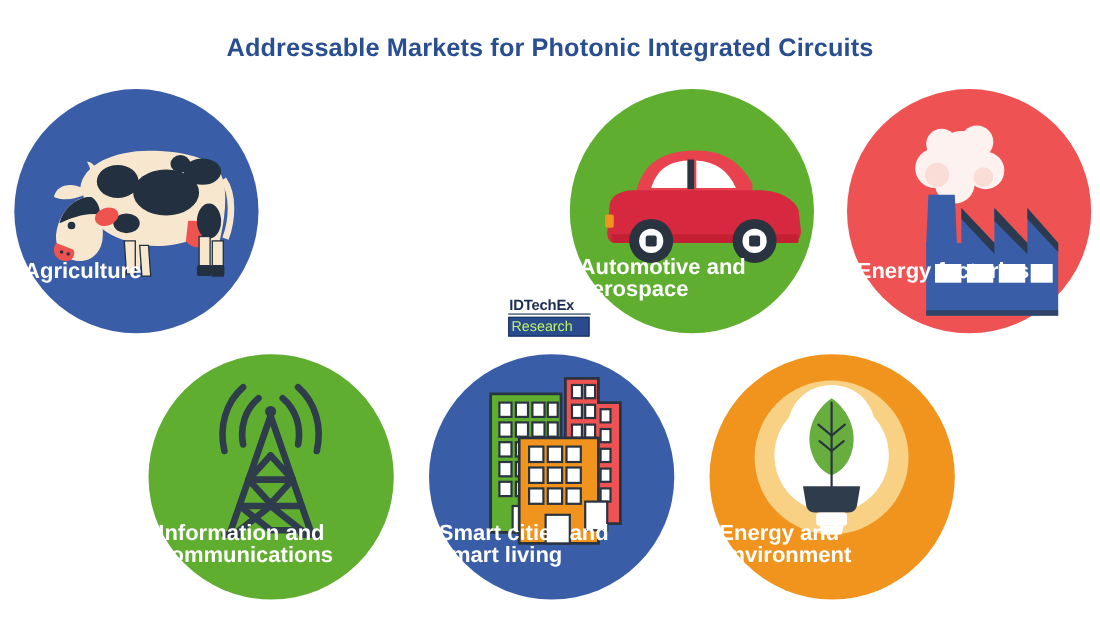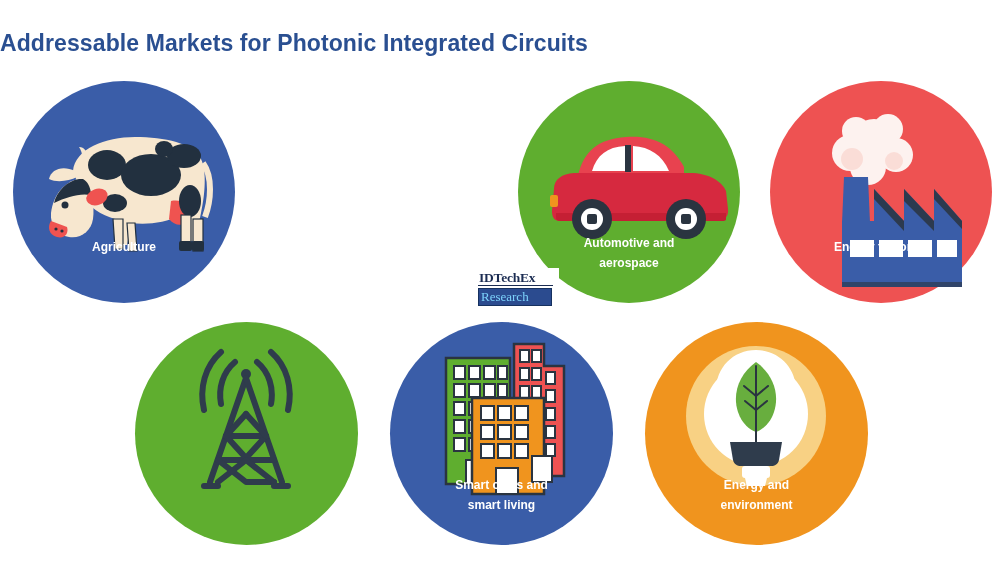--- a/index.html
+++ b/index.html
@@ -23,21 +23,21 @@
     height: 562px;
     background: #ffffff;
   }
 
   
   .title {
     position: absolute;
     left: 0;
     top: 30px;
     width: 1000px;
-    text-align: left;
+    text-align: center;
     font-size: 23px;
     font-weight: bold;
     color: #2a4f91;
     letter-spacing: 0.1px;
   }
 
   
   .circle {
     position: absolute;
     border-radius: 50%;
@@ -50,56 +50,54 @@
     width: 100%;
     height: 100%;
     pointer-events: none;
   }
   .icon-wrap svg { display: block; width: 100%; height: 100%; }
 
   .circle-label {
     position: absolute;
     left: 4%;
     width: 92%;
-    text-align: center;
     color: #ffffff;
     font-weight: bold;
-    font-size: 12px;
+    font-size: 20px;
     line-height: 20px;
     white-space: pre-line;
   }
   .label-1line { bottom: 46px; }
   .label-2line { bottom: 30px; }
 
   
   .logo {
     position: absolute;
-    left: 477px;
+    left: 461px;
     top: 268px;
     width: 80px;
     z-index: 20;
     background: #ffffff;
     padding: 2px 1px 2px 1px;
-    font-family: Liberation Serif, serif;
   }
   .logo-word {
     font-size: 13.5px;
     font-weight: bold;
     color: #1b2c52;
     letter-spacing: -0.2px;
     line-height: 15px;
     padding-left: 1px;
     border-bottom: 1.5px solid #1b2c52;
     width: 74px;
   }
   .logo-bar {
     margin-top: 2px;
     width: 74px;
     background: #2b4b8f;
-    color: #7dd3fc;
+    color: #bef264;
     font-size: 13px;
     font-weight: normal;
     line-height: 16px;
     padding-left: 2px;
     box-sizing: border-box;
     border: 1px solid #16315f;
   }
 </style>
 </head>
 <body>
@@ -247,20 +245,22 @@
           <path d="M73 96 L53 74"></path>
           <path d="M25 120 L81 120"></path>
           <path d="M25 120 L53 142 L81 142"></path>
           <path d="M25 142 L53 120 L81 142"></path>
 
           <path d="M11 146 L25 146"></path>
           <path d="M81 146 L95 146"></path>
         </g>
       </svg>
     </div>
+    <div class="circle-label label-2line">Information and
+communications</div>
   </div>
 
   <div class="circle" style="left:645px; top:322px; width:223px; height:223px; background:#f0941e;">
     <div class="icon-wrap">
       <svg viewBox="0 0 223 223" xmlns="http://www.w3.org/2000/svg">
 
         <circle cx="111" cy="94" r="70" fill="#f8d184"></circle>
         <circle cx="111" cy="92" r="52" fill="#ffffff"></circle>
         <g transform="translate(73,28)">
 

